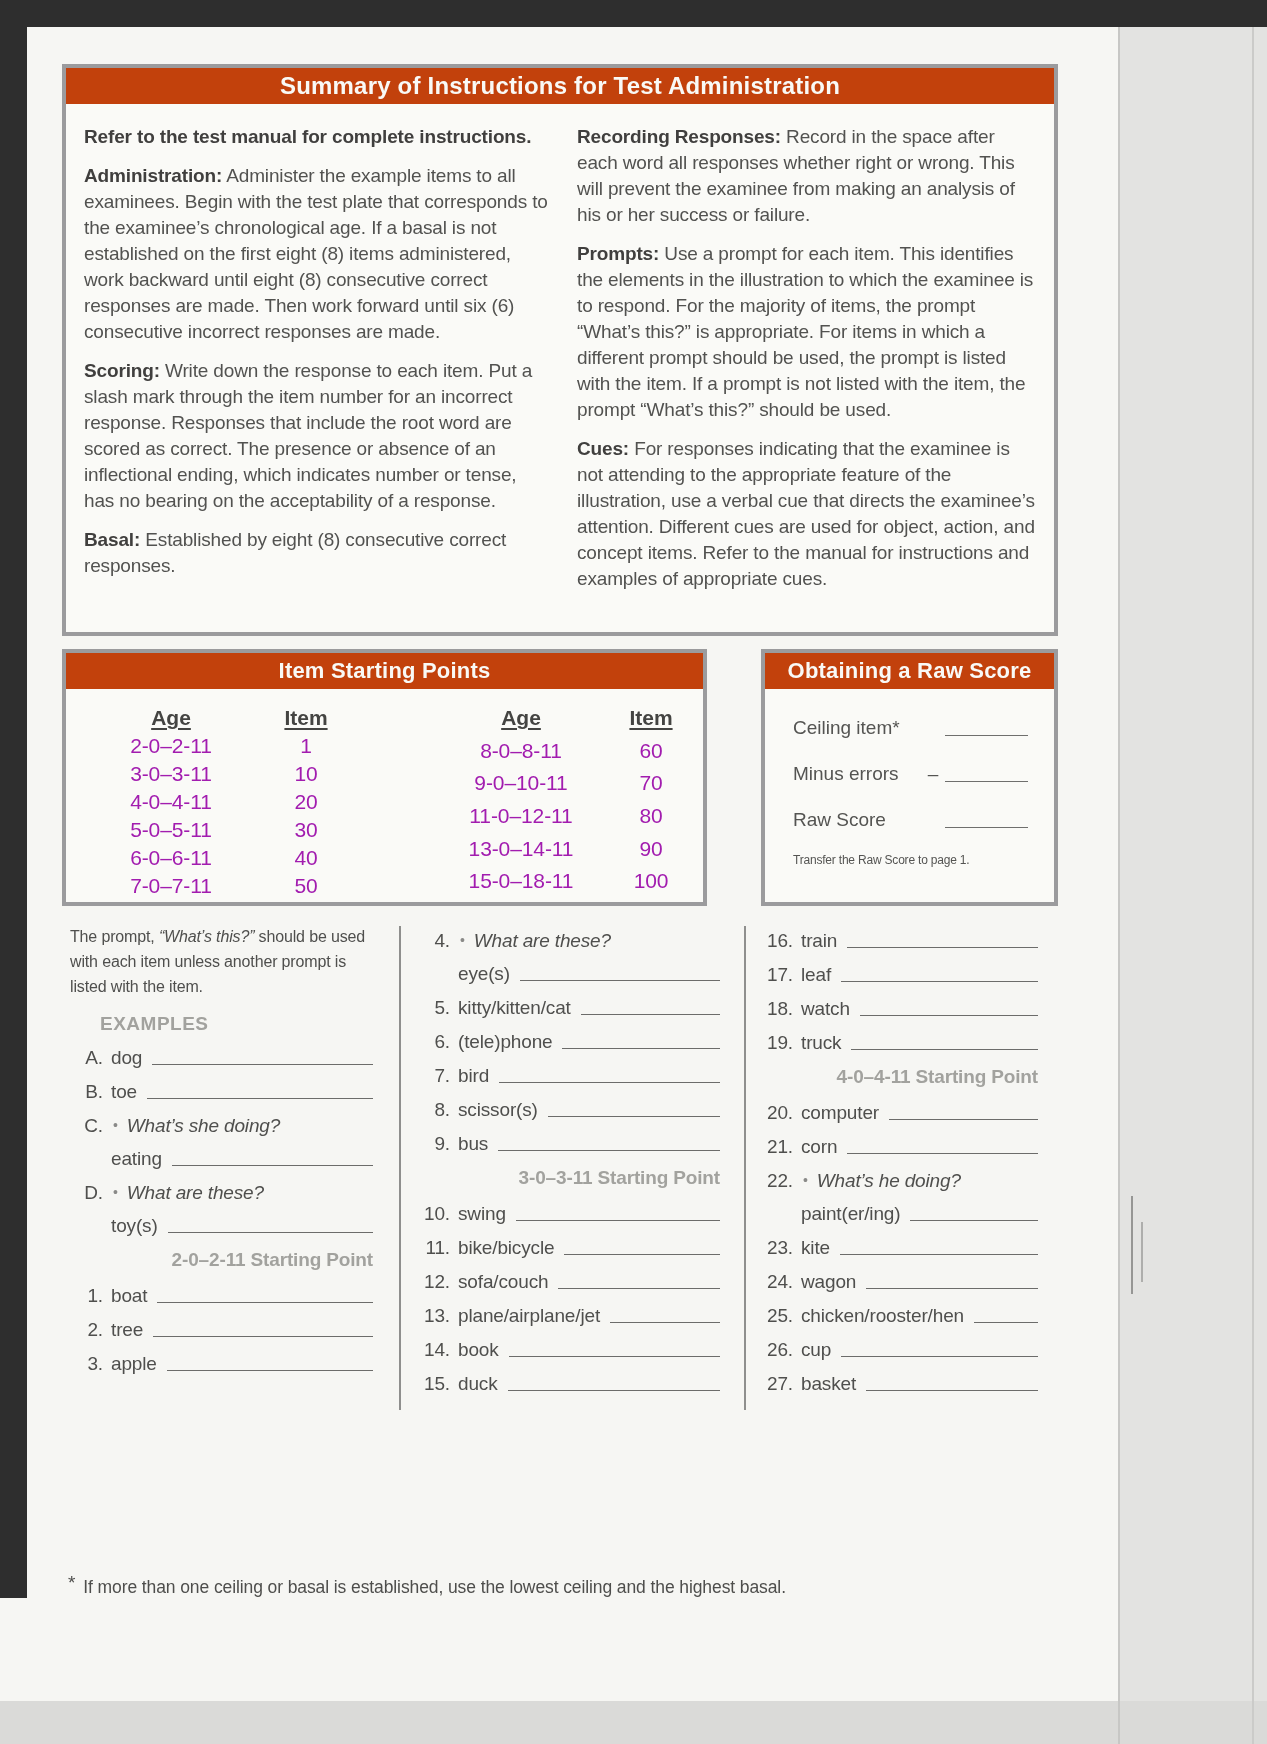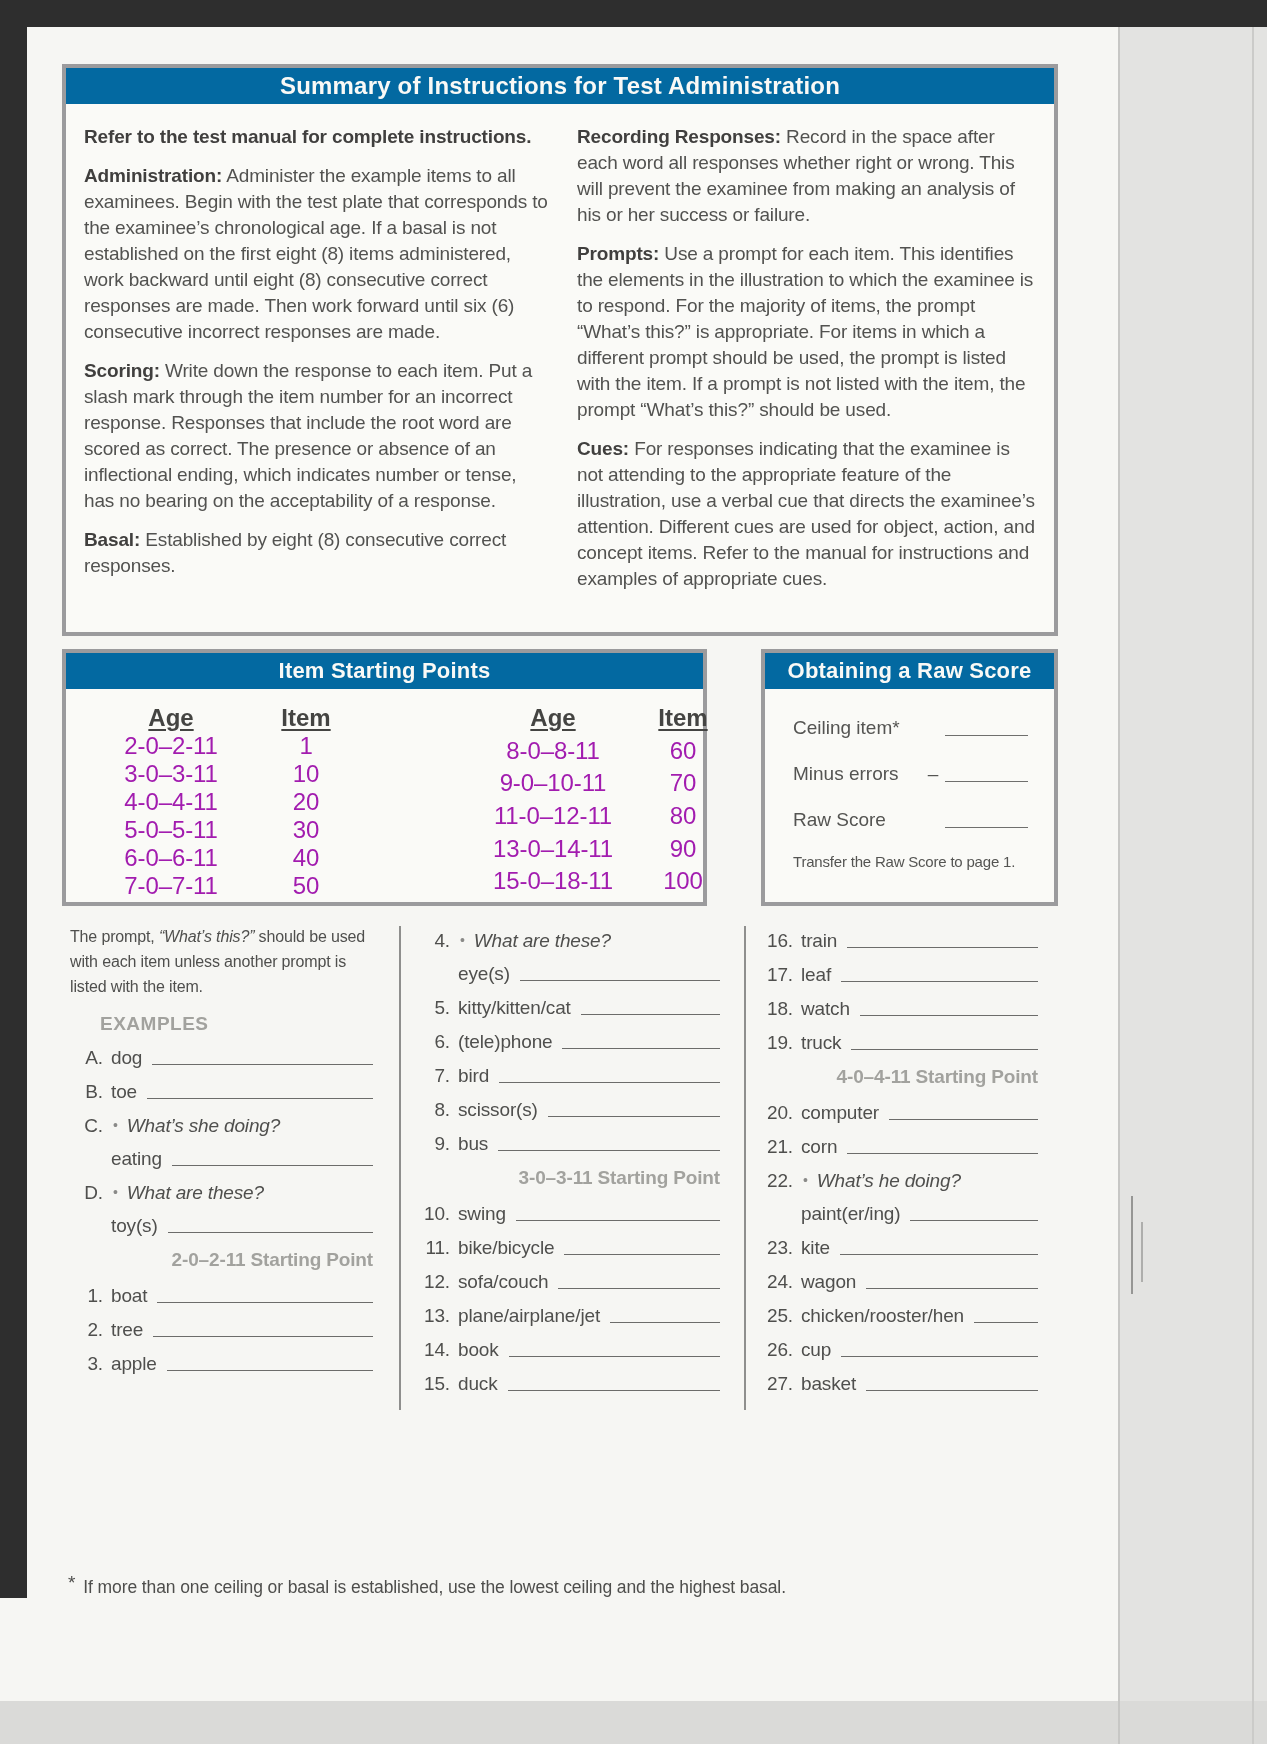--- a/index.html
+++ b/index.html
@@ -9,49 +9,49 @@
   .edge-right{position:absolute;left:1118px;top:0;width:149px;height:1744px;background:#e3e3e1;}
   .edge-bottom{position:absolute;left:0;top:1701px;width:1267px;height:43px;background:#dadad8;}
   .page-edge{position:absolute;left:1118px;top:0;width:2px;height:1744px;background:#c7c7c5;}
   .page-edge2{position:absolute;left:1252px;top:0;width:2px;height:1744px;background:#cbcbc9;}
   .artifact-a{position:absolute;left:1131px;top:1196px;width:2px;height:98px;background:#969694;}
   .artifact-b{position:absolute;left:1141px;top:1222px;width:2px;height:60px;background:#aeaeac;}
   .band-top{position:absolute;left:0;top:0;width:1267px;height:27px;background:#2e2e2e;}
   .band-left{position:absolute;left:0;top:0;width:27px;height:1598px;background:#2e2e2e;}
   
   .panel{position:absolute;border:4px solid #9b9b9d;background:#fafaf7;box-sizing:border-box;}
-  .box-header{background:#0369a1;color:#f9f9f6;font-weight:bold;text-align:center;
+  .box-header{background:#c2410c;color:#f9f9f6;font-weight:bold;text-align:center;
               height:36px;line-height:36px;letter-spacing:.2px;}
   .summary-box{left:62px;top:64px;width:996px;height:572px;}
   .summary-box .box-header{font-size:24px;}
   .sum-cols{display:flex;padding:20px 16px 0 18px;}
   .sum-col{width:468px;font-size:19px;line-height:26px;letter-spacing:-0.15px;color:#525250;}
   .sum-col.right{margin-left:26px;width:462px;}
   .sum-col p{margin:0 0 13px 0;}
   .intro{font-weight:bold;color:#403f3e;}
   .sec-label{font-weight:bold;color:#403f3e;}
   
   .sp-box{left:62px;top:649px;width:645px;height:257px;}
   .sp-box .box-header{font-size:22px;}
-  .sp-body{display:flex;padding-top:15px;font-size:24px;gap:32px;}
+  .sp-body{display:flex;padding-top:15px;font-size:21px;}
   .sp-group{display:grid;line-height:28px;}
   .sp-group.g1{margin-left:30px;grid-template-columns:150px 120px;}
   .sp-group.g2{margin-left:95px;grid-template-columns:120px 140px;}
   .sp-h{font-weight:bold;color:#444442;text-align:center;}
   .sp-h span{text-decoration:underline;text-underline-offset:3px;}
   .sp-age,.sp-item{text-align:center;color:#a21caf;letter-spacing:-0.1px;}
   
   .rs-box{left:761px;top:649px;width:297px;height:257px;}
   .rs-box .box-header{font-size:22px;}
   .rs-body{padding:26px 26px 0 28px;font-size:19px;color:#545452;}
   .rs-row{display:flex;align-items:flex-end;margin-bottom:21px;line-height:25px;}
   .rs-label{width:128px;white-space:nowrap;}
   .rs-op{width:24px;text-align:center;}
   .rs-line{flex:1;border-bottom:1.5px solid #6f6f6d;margin-bottom:4px;}
-  .rs-note{font-size:15px;margin-top:6px;color:#545452;letter-spacing:-0.2px;}
+  .rs-note{font-size:12px;margin-top:6px;color:#545452;letter-spacing:-0.2px;}
   
   .icol{position:absolute;top:920px;font-size:19px;letter-spacing:-0.15px;color:#4f4f4d;}
   .icol.c1{left:70px;width:303px;padding-top:4px;}
   .icol.c2{left:417px;width:303px;padding-top:10px;}
   .icol.c3{left:760px;width:278px;padding-top:10px;}
   .divider{position:absolute;top:926px;height:484px;width:2px;background:#8f8f8d;}
   .div1{left:399px;}  .div2{left:744px;}
   .inote{margin:0 0 14px 0;line-height:25px;font-size:16px;}
   .it{font-style:italic;}
   .iheading{text-align:right;font-weight:bold;color:#a2a29e;margin:6px 0 14px 0;}

